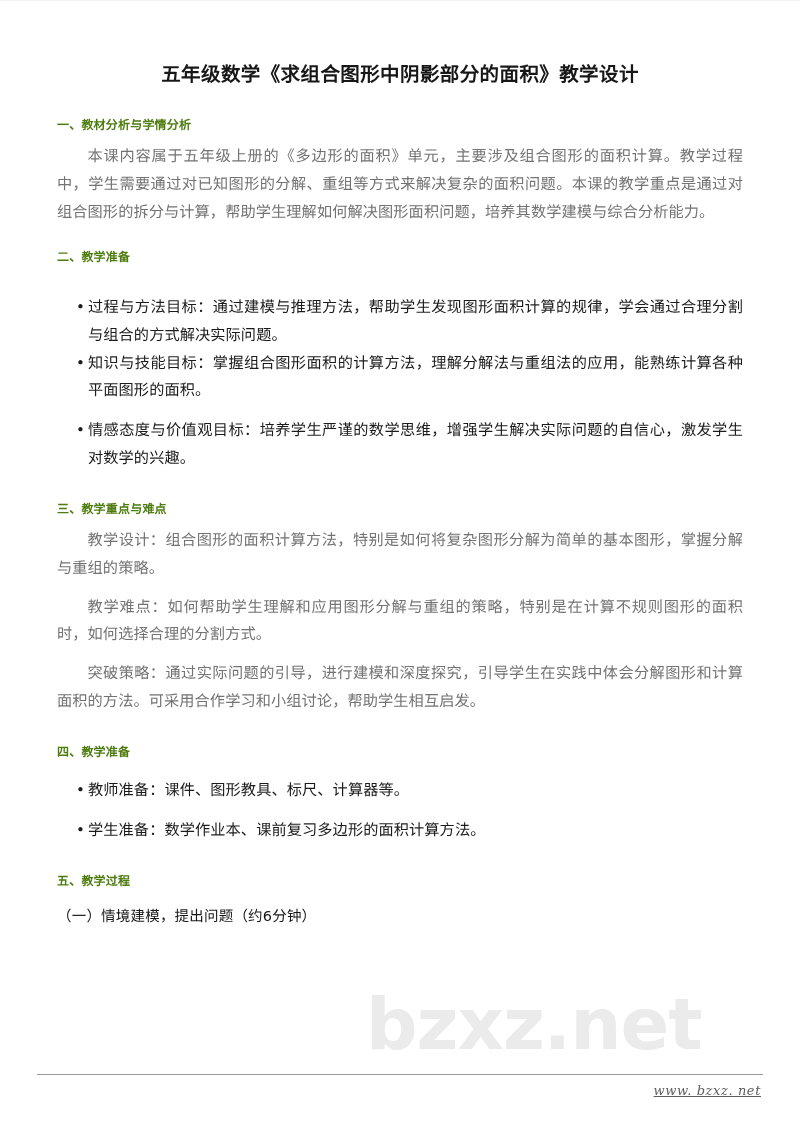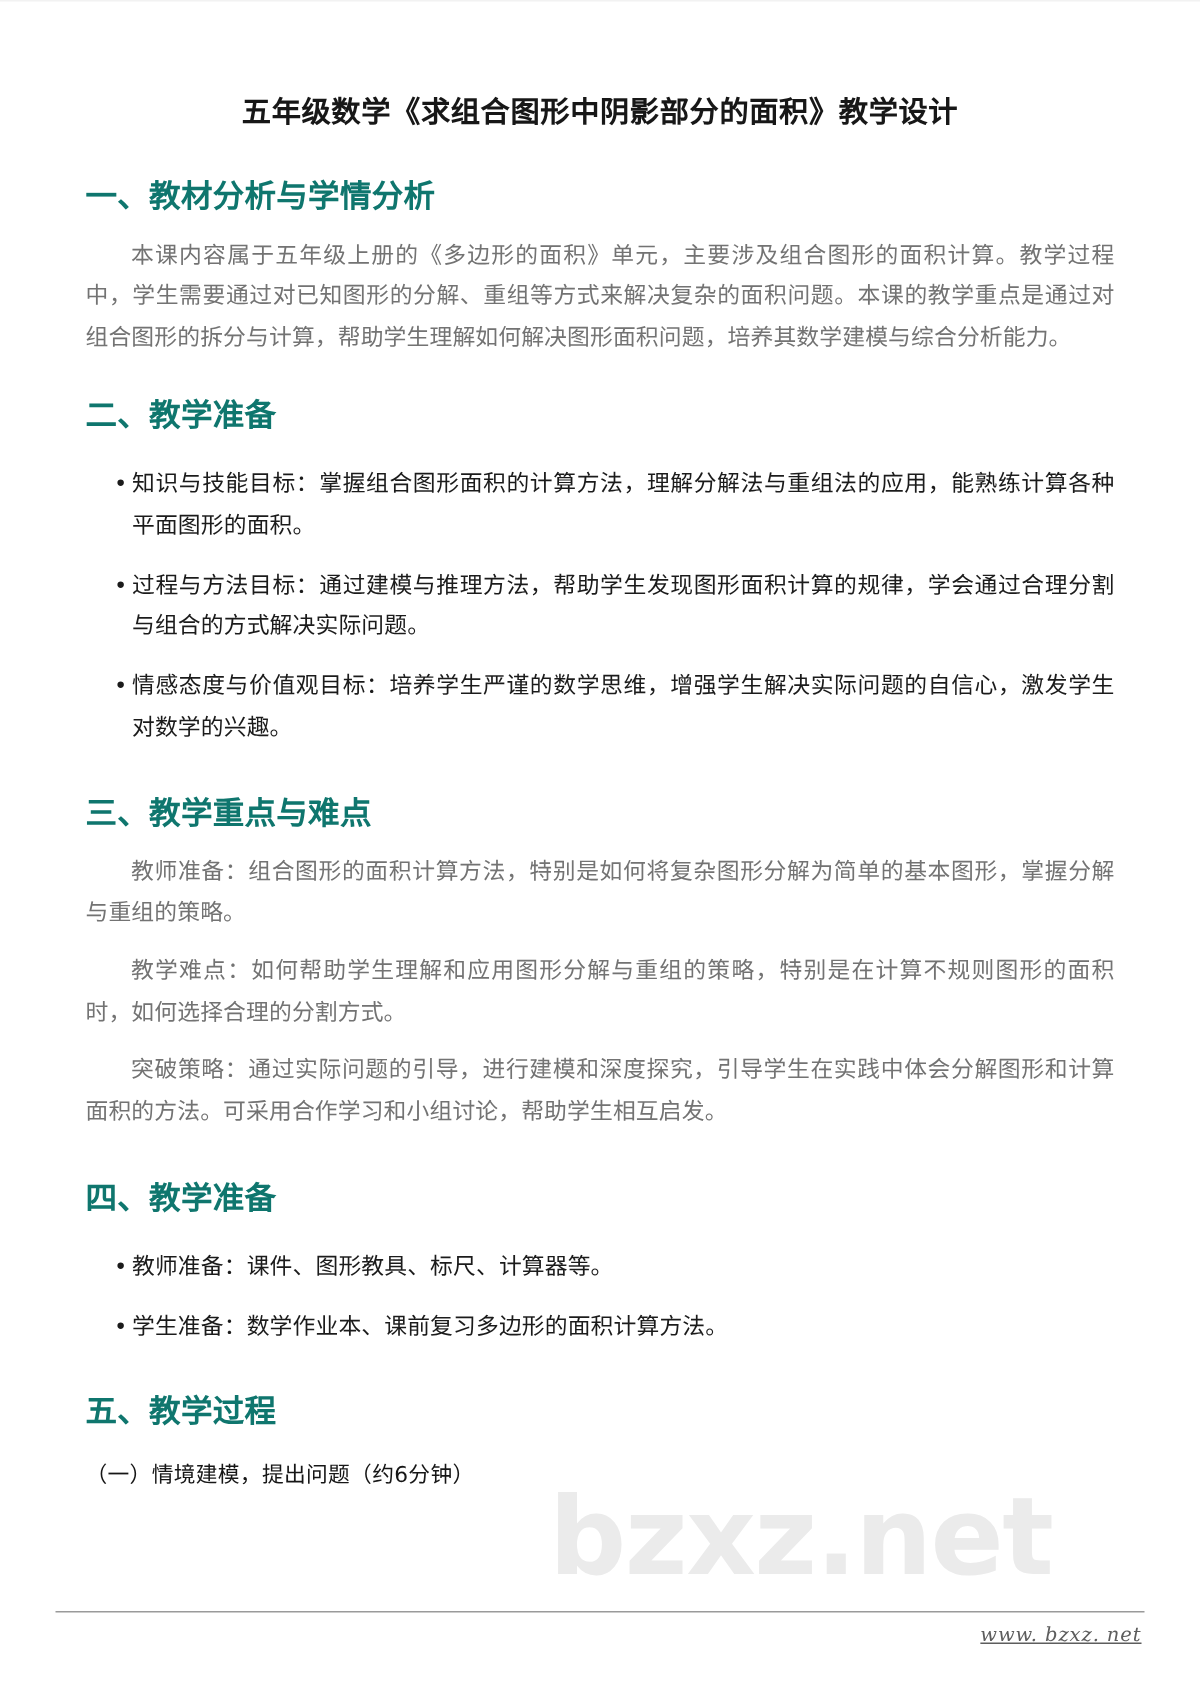--- a/index.html
+++ b/index.html
@@ -66,22 +66,22 @@
     letter-spacing: 0.4px;
     color: #171717;
     margin: 0;
     padding-top: 62px;
     line-height: 1.35;
   }
 
   h2.section-heading {
     font-family: "DejaVu Sans", "Liberation Sans", sans-serif;
     font-weight: bold;
-    font-size: 21px;
-    color: #0f766e;
+    font-size: 12px;
+    color: #4d7c0f;
     margin: 0;
     line-height: 1.5;
     letter-spacing: 0.2px;
   }
 
   .sub-heading {
     font-family: "DejaVu Sans", "Liberation Sans", sans-serif;
     font-weight: normal;
     font-size: 14.5px;
     color: #161616;
@@ -173,32 +173,32 @@
       <div class="gap-s"></div>
       <p class="body-par">本课内容属于五年级上册的《多边形的面积》单元，主要涉及组合图形的面积计算。教学过程中，学生需要通过对已知图形的分解、重组等方式来解决复杂的面积问题。本课的教学重点是通过对组合图形的拆分与计算，帮助学生理解如何解决图形面积问题，培养其数学建模与综合分析能力。</p>
     </section>
 
     <div class="gap-l"></div>
 
     <section>
       <h2 class="section-heading">二、教学准备</h2>
       <div class="gap-m"></div>
       <ul class="bullets">
+        <li style="margin-top:12px;">过程与方法目标：通过建模与推理方法，帮助学生发现图形面积计算的规律，学会通过合理分割与组合的方式解决实际问题。</li>
         <li>知识与技能目标：掌握组合图形面积的计算方法，理解分解法与重组法的应用，能熟练计算各种平面图形的面积。</li>
-        <li style="margin-top:12px;">过程与方法目标：通过建模与推理方法，帮助学生发现图形面积计算的规律，学会通过合理分割与组合的方式解决实际问题。</li>
         <li style="margin-top:12px;">情感态度与价值观目标：培养学生严谨的数学思维，增强学生解决实际问题的自信心，激发学生对数学的兴趣。</li>
       </ul>
     </section>
 
     <div class="gap-xl"></div>
 
     <section>
       <h2 class="section-heading">三、教学重点与难点</h2>
       <div class="gap-s"></div>
-      <p class="body-par">教师准备：组合图形的面积计算方法，特别是如何将复杂图形分解为简单的基本图形，掌握分解与重组的策略。</p>
+      <p class="body-par">教学设计：组合图形的面积计算方法，特别是如何将复杂图形分解为简单的基本图形，掌握分解与重组的策略。</p>
       <div class="gap-par"></div>
       <p class="body-par">教学难点：如何帮助学生理解和应用图形分解与重组的策略，特别是在计算不规则图形的面积时，如何选择合理的分割方式。</p>
       <div class="gap-par"></div>
       <p class="body-par">突破策略：通过实际问题的引导，进行建模和深度探究，引导学生在实践中体会分解图形和计算面积的方法。可采用合作学习和小组讨论，帮助学生相互启发。</p>
     </section>
 
     <div class="gap-xl"></div>
 
     <section>
       <h2 class="section-heading">四、教学准备</h2>

